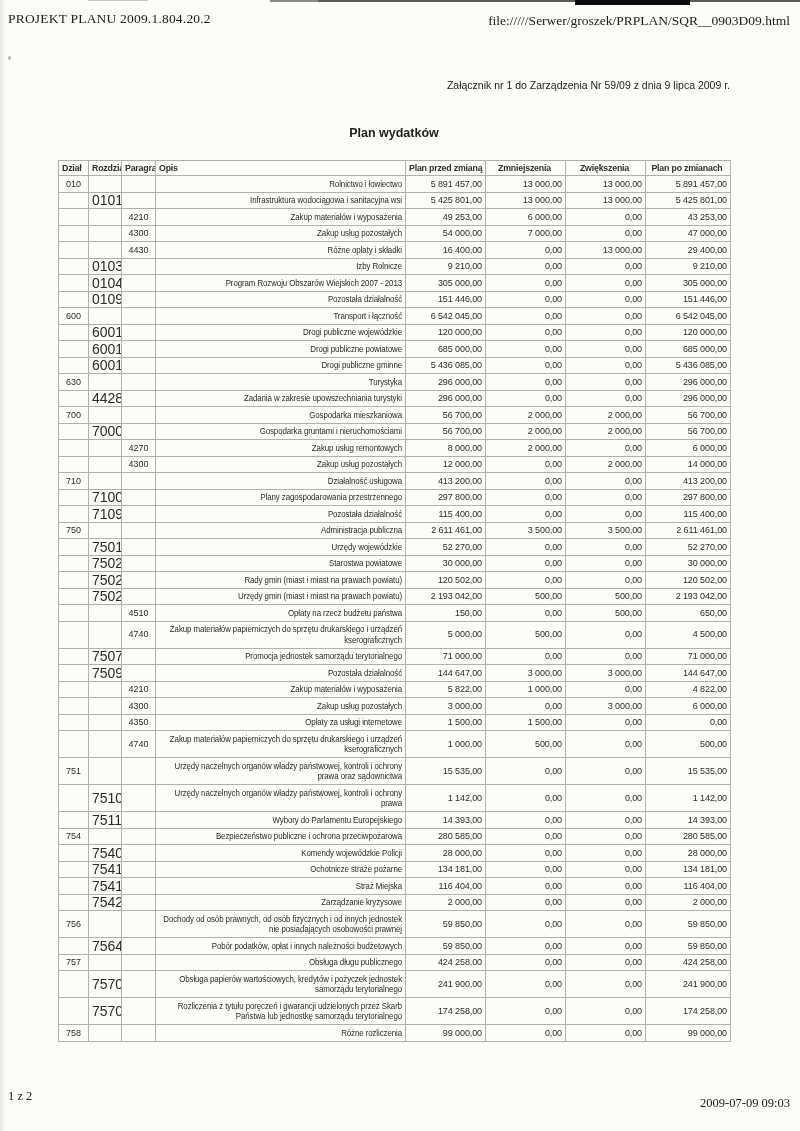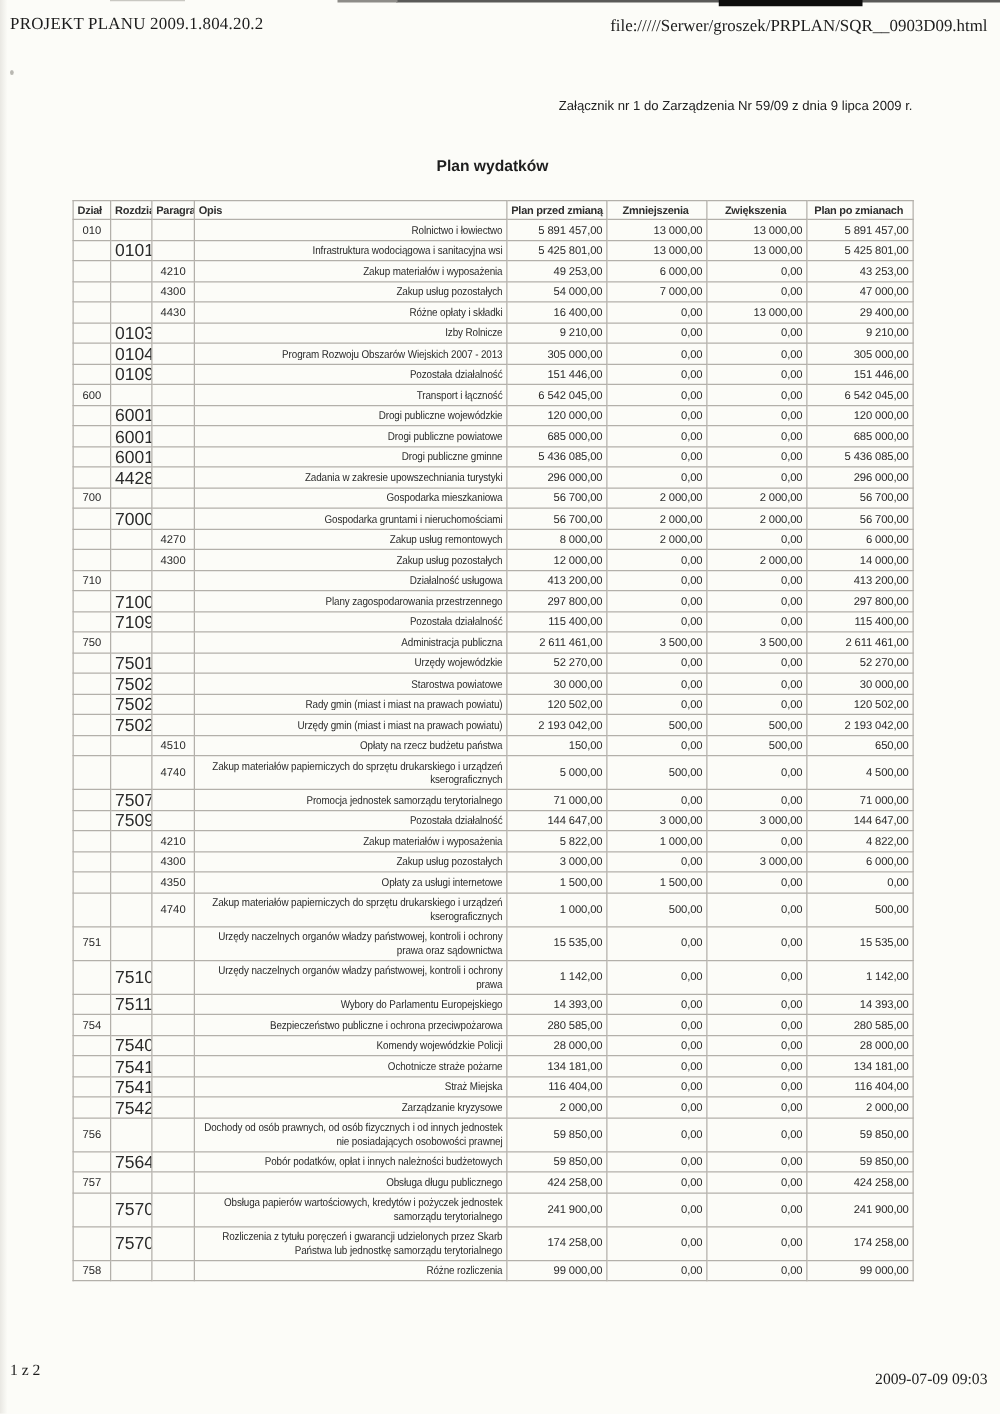--- a/index.html
+++ b/index.html
@@ -239,20 +239,32 @@
         <td class="c-paragraf"></td>
         <td class="c-opis">
           <div class="sqz">Drogi publiczne gminne</div>
         </td>
         <td class="c-num">5 436 085,00</td>
         <td class="c-num">0,00</td>
         <td class="c-num">0,00</td>
         <td class="c-num">5 436 085,00</td>
       </tr>
       <tr>
+        <td class="c-dzial">630</td>
+        <td class="c-rozdzial"></td>
+        <td class="c-paragraf"></td>
+        <td class="c-opis">
+          <div class="sqz">Turystyka</div>
+        </td>
+        <td class="c-num">296 000,00</td>
+        <td class="c-num">0,00</td>
+        <td class="c-num">0,00</td>
+        <td class="c-num">296 000,00</td>
+      </tr>
+      <tr>
         <td class="c-dzial"></td>
         <td class="c-rozdzial">44283</td>
         <td class="c-paragraf"></td>
         <td class="c-opis">
           <div class="sqz">Zadania w zakresie upowszechniania turystyki</div>
         </td>
         <td class="c-num">296 000,00</td>
         <td class="c-num">0,00</td>
         <td class="c-num">0,00</td>
         <td class="c-num">296 000,00</td>

